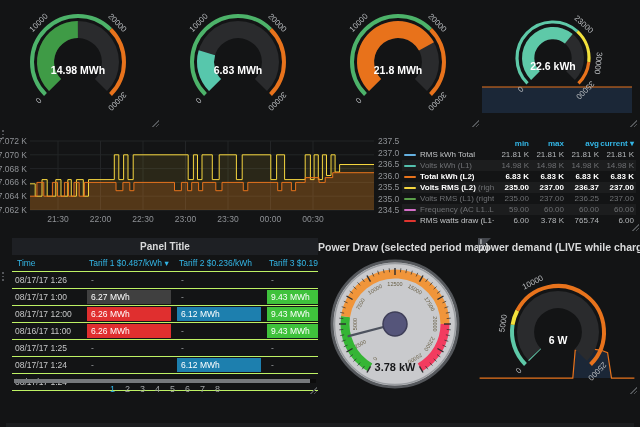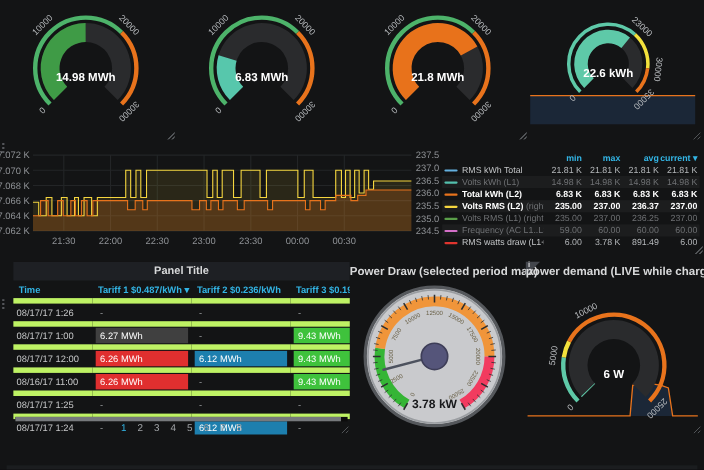--- a/index.html
+++ b/index.html
@@ -19,22 +19,22 @@
   .lmark{width:12px;height:2px;border-radius:1px;margin-right:4px;flex:none;}
   .lname{flex:1;white-space:nowrap;overflow:hidden;color:#c2c4c6;}
   .lnum{width:35px;text-align:right;color:#b4b7ba;flex:none;}
   .lrow.dim .lname,.lrow.dim .lnum{color:#6f7174;}
   .lrow.bold .lname,.lrow.bold .lnum{color:#ffffff;font-weight:bold;}
   .lsfx{color:#6f7174;font-weight:normal;}
   .lhead .lnum{color:#33b5e5;font-weight:bold;}
   
   .tbar{position:absolute;left:0;right:0;top:0;height:17px;background:#1e2024;color:#d8d9da;font-weight:bold;font-size:10px;text-align:center;line-height:17px;}
   table.grid{position:absolute;top:17px;left:0;width:100%;border-collapse:collapse;font-size:8.5px;table-layout:fixed;}
-  table.grid th{color:#33b5e5;text-align:left;font-weight:bold;padding:3px 5px;white-space:nowrap;overflow:hidden;}
-  table.grid td{height:14px;padding:1px 3px;color:#c7c8c9;border-top:5px solid #bef264;white-space:nowrap;overflow:hidden;}
+  table.grid th{color:#33b5e5;text-align:left;font-weight:normal;padding:3px 5px;white-space:nowrap;overflow:hidden;}
+  table.grid td{height:14px;padding:1px 3px;color:#c7c8c9;border-top:1px solid #bef264;white-space:nowrap;overflow:hidden;}
   td .chip{display:block;padding:2px 4px;color:#fff;}
   td .dash-cell{padding-left:4px;color:#9a9da0;}
   .hscroll{position:absolute;left:2px;right:2px;top:141px;height:4px;background:#0c0c0c;}
   .hscroll .thumb{height:100%;width:98%;background:#76797c;}
   .pg{position:absolute;left:0;right:0;top:146px;text-align:center;font-size:9px;color:#9fa2a5;}
   .pg span{margin:0 5px;cursor:pointer;}
   .pg .act{color:#33b5e5;}
   
   .rh{position:absolute;right:1px;bottom:1px;width:8px;height:8px;background:repeating-linear-gradient(-45deg,transparent 0 1.6px,#515457 1.6px 2.6px);clip-path:polygon(100% 0,100% 100%,0 100%);}
   .dots{position:absolute;width:2px;height:10px;background:repeating-linear-gradient(#54565a 0 1.6px,transparent 1.6px 3.6px);}
@@ -202,21 +202,21 @@
           <span class="lnum">59.00</span>
           <span class="lnum">60.00</span>
           <span class="lnum">60.00</span>
           <span class="lnum">60.00</span>
         </div>
         <div class="lrow normal">
           <span class="lmark" style="background: rgb(224, 53, 47);"></span>
           <span class="lname">RMS watts draw (L1+L2)</span>
           <span class="lnum">6.00</span>
           <span class="lnum">3.78 K</span>
-          <span class="lnum">891.49</span>
+          <span class="lnum">765.74</span>
           <span class="lnum">6.00</span>
         </div>
       </div>
     <div class="rh"></div>
   </div>
 
   <div class="panel" style="left:12px;top:238px;width:306px;height:157px;overflow:hidden;">
     <div class="tbar">Panel Title</div>
     <table class="grid" id="tariffTable">
         <thead>

